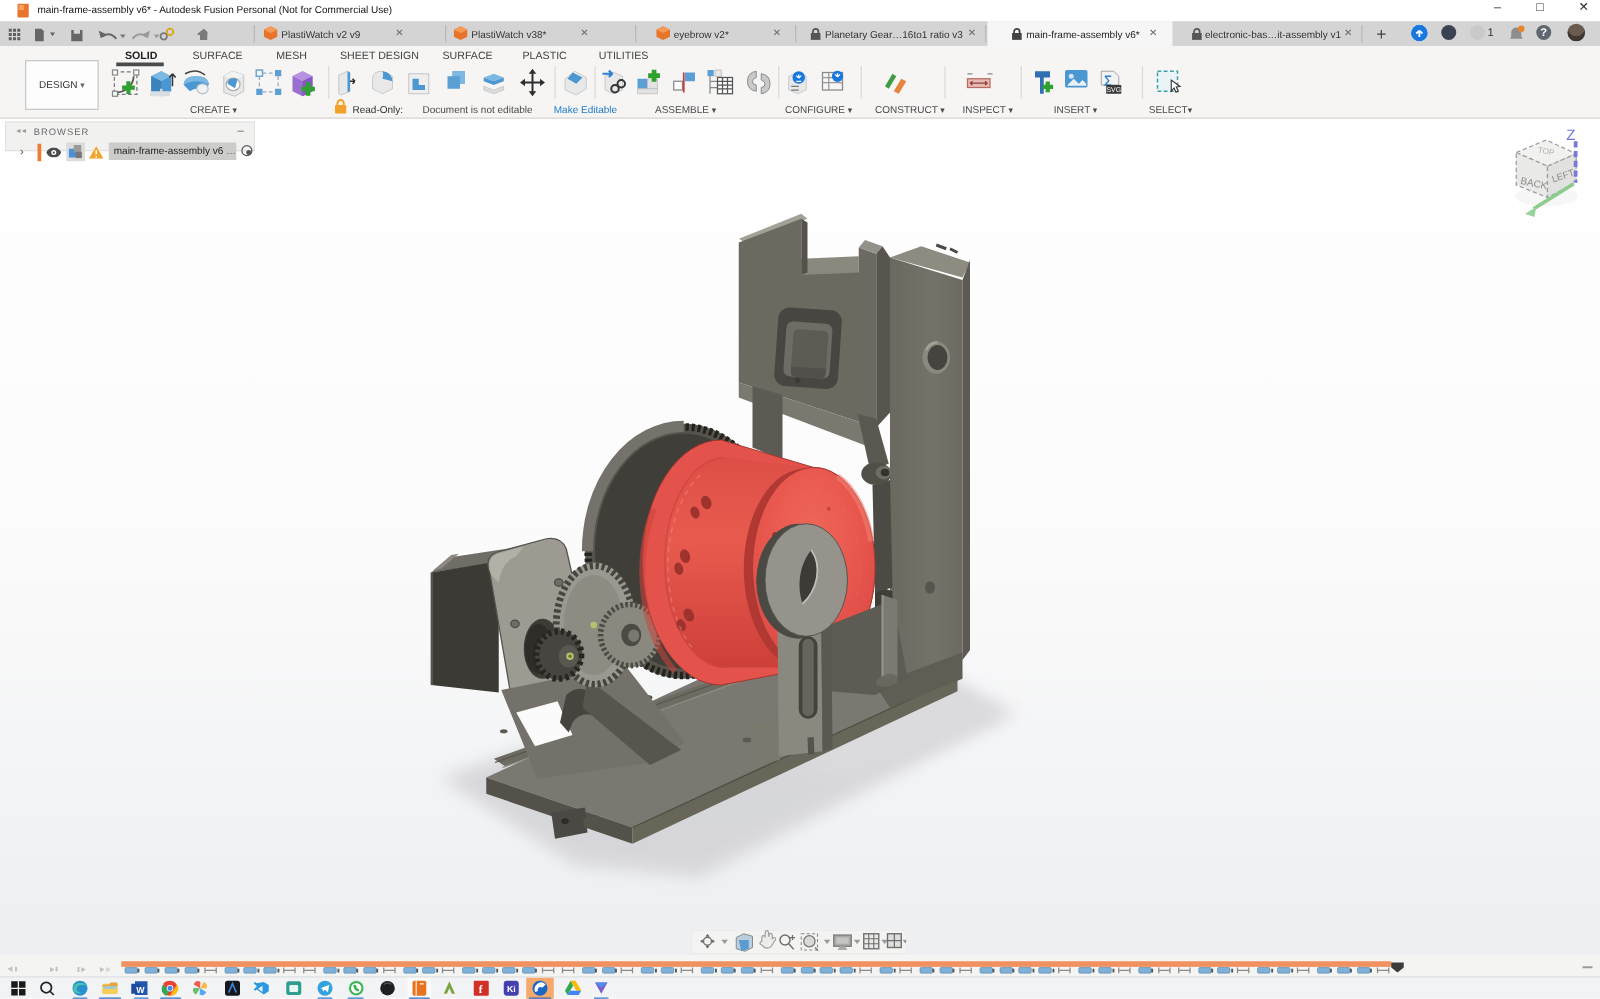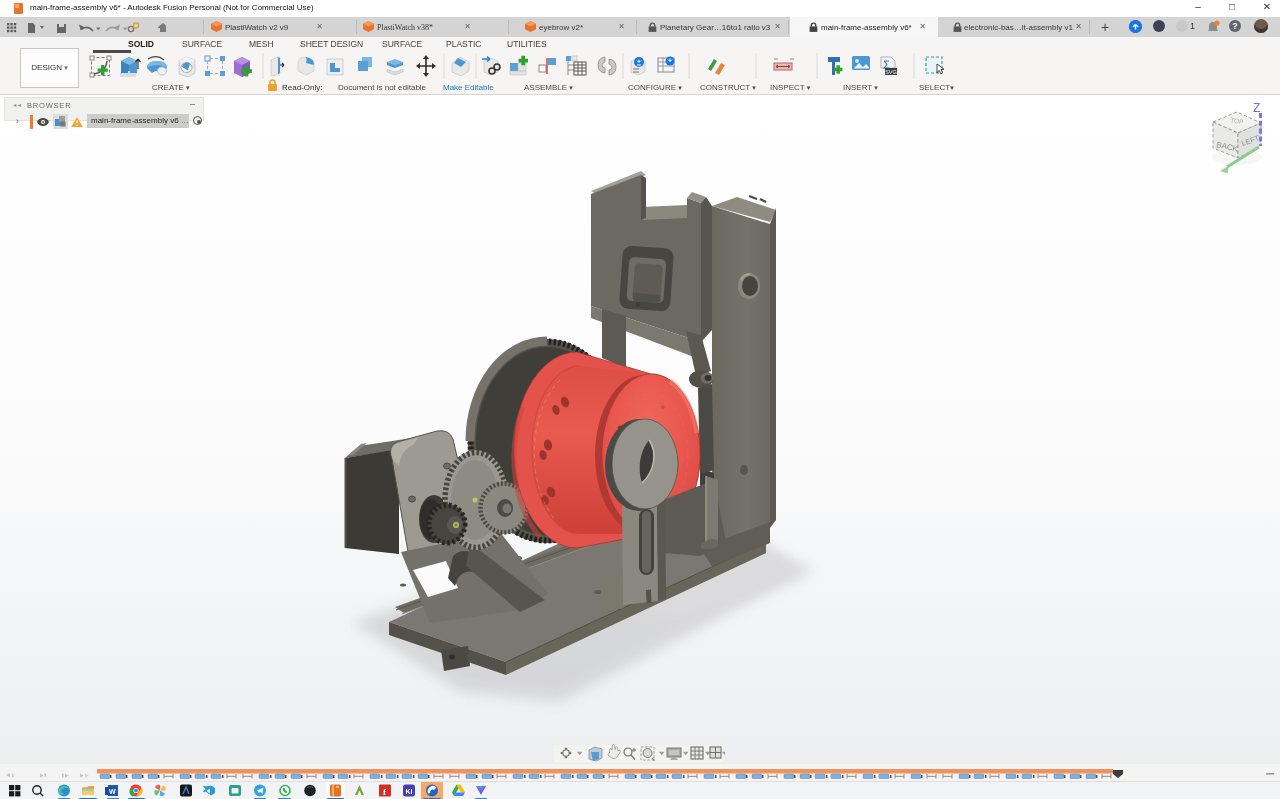--- a/index.html
+++ b/index.html
@@ -15,21 +15,21 @@
 #tabbar { position:absolute; left:0; top:17px; width:1280px; height:20px; background:#d4d4d4; }
 .qat { position:absolute; top:3px; color:#5a5a5a; }
 .tab { position:absolute; top:0; height:20px; font-size:8px; color:#333; }
 .tab .tx { position:absolute; top:6px; white-space:nowrap; }
 .cube { position:absolute; top:4px; width:11px; height:11px; }
 .closex { position:absolute; top:5px; font-size:8px; color:#666; }
 .tabsep { position:absolute; top:3px; height:14px; width:1px; background:#b9b9b9; }
 
 #toolbar { position:absolute; left:0; top:37px; width:1280px; height:58px; background:#f6f5f4; border-bottom:1px solid #d7d5d3; }
 #designbtn { position:absolute; left:20px; top:11px; width:59px; height:40px; background:#fdfdfd; border:1px solid #c9c7c5; font-size:8px; color:#333; text-align:center; line-height:38px; }
-.ttab { position:absolute; top:2px; font-size:8.5px; color:#3f3f3f;margin-left:28px; }
+.ttab { position:absolute; top:2px; font-size:8.5px; color:#3f3f3f; }
 .glabel { position:absolute; top:46px; font-size:8px; color:#4a4a4a; white-space:nowrap; }
 
 #viewport { position:absolute; left:0; top:95px; width:1280px; height:686px;
   background:linear-gradient(180deg,#ffffff 0%, #fbfbfc 50%, #eceeef 100%); }
 
 #taskbar { position:absolute; left:0; top:781px; width:1280px; height:18px; background:#f1f3f4; border-top:1px solid #e0e0e0;}
 .underline { position:absolute; top:16px; height:2px; background:#2d7dd2; border-radius:1px;}
 #clock { position:absolute; right:8px; top:5px; font-size:7.5px; color:#222;margin-top:16px; }
 </style>
 </head>
@@ -234,21 +234,21 @@
 
     <div class="tab" style="left:205px;width:150px;">
       <svg class="cube" style="left:6px" viewBox="0 0 11 11">
           <path d="M5.5 0L11 2.7v5.6L5.5 11 0 8.3V2.7z" fill="#e8732a"></path>
           <path d="M5.5 0L11 2.7 5.5 5.4 0 2.7z" fill="#f59b57"></path>
         </svg>
       <div class="tx" style="left:20px">PlastiWatch v2 v9</div>
       <div class="closex" style="right:32px">✕</div>
     </div>
     <div class="tabsep" style="left:356px"></div>
-    <div class="tab" style="left:357px;width:150px;font-family:Liberation Serif, serif;">
+    <div class="tab" style="left:357px;width:150px;">
       <svg class="cube" style="left:6px" viewBox="0 0 11 11">
           <path d="M5.5 0L11 2.7v5.6L5.5 11 0 8.3V2.7z" fill="#e8732a"></path>
           <path d="M5.5 0L11 2.7 5.5 5.4 0 2.7z" fill="#f59b57"></path>
         </svg>
       <div class="tx" style="left:20px">PlastiWatch v38*</div>
       <div class="closex" style="right:36px">✕</div>
     </div>
     <div class="tabsep" style="left:508px"></div>
     <div class="tab" style="left:509px;width:148px;">
       <svg class="cube" style="left:16px" viewBox="0 0 11 11">

